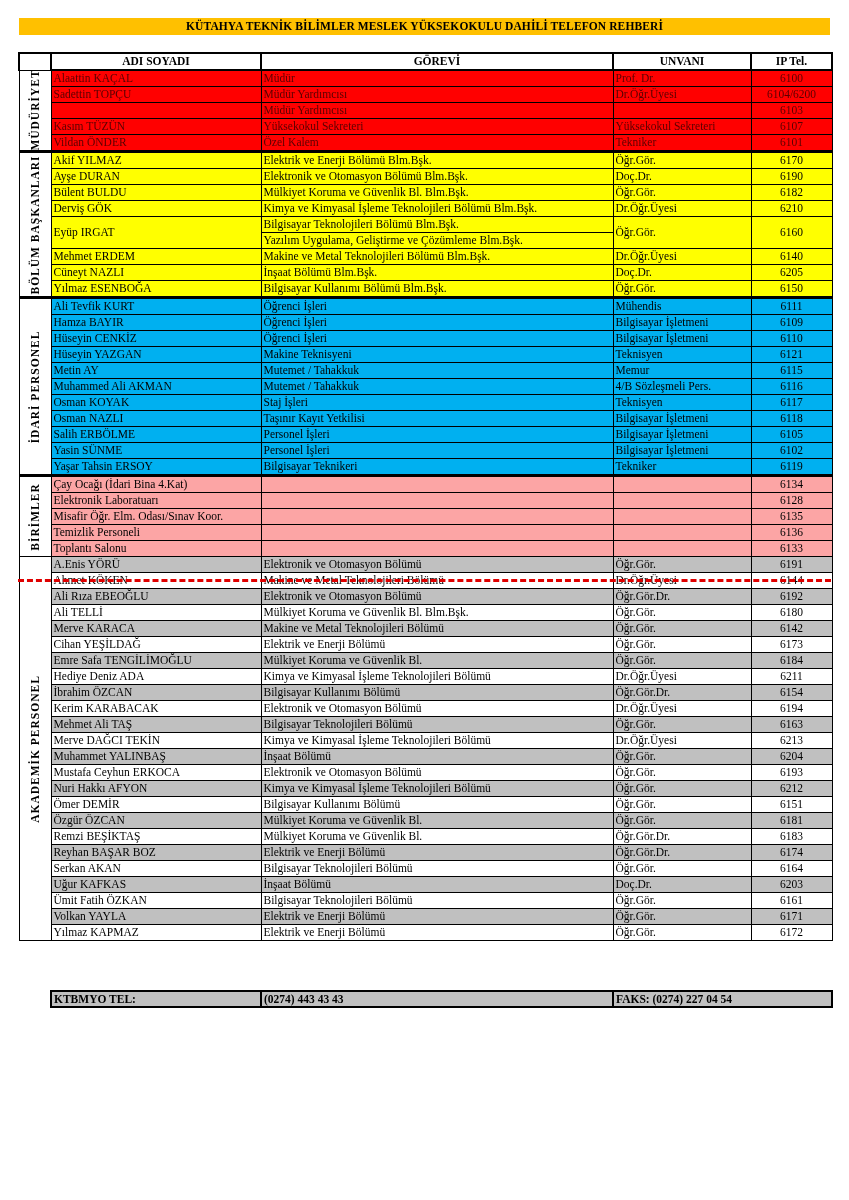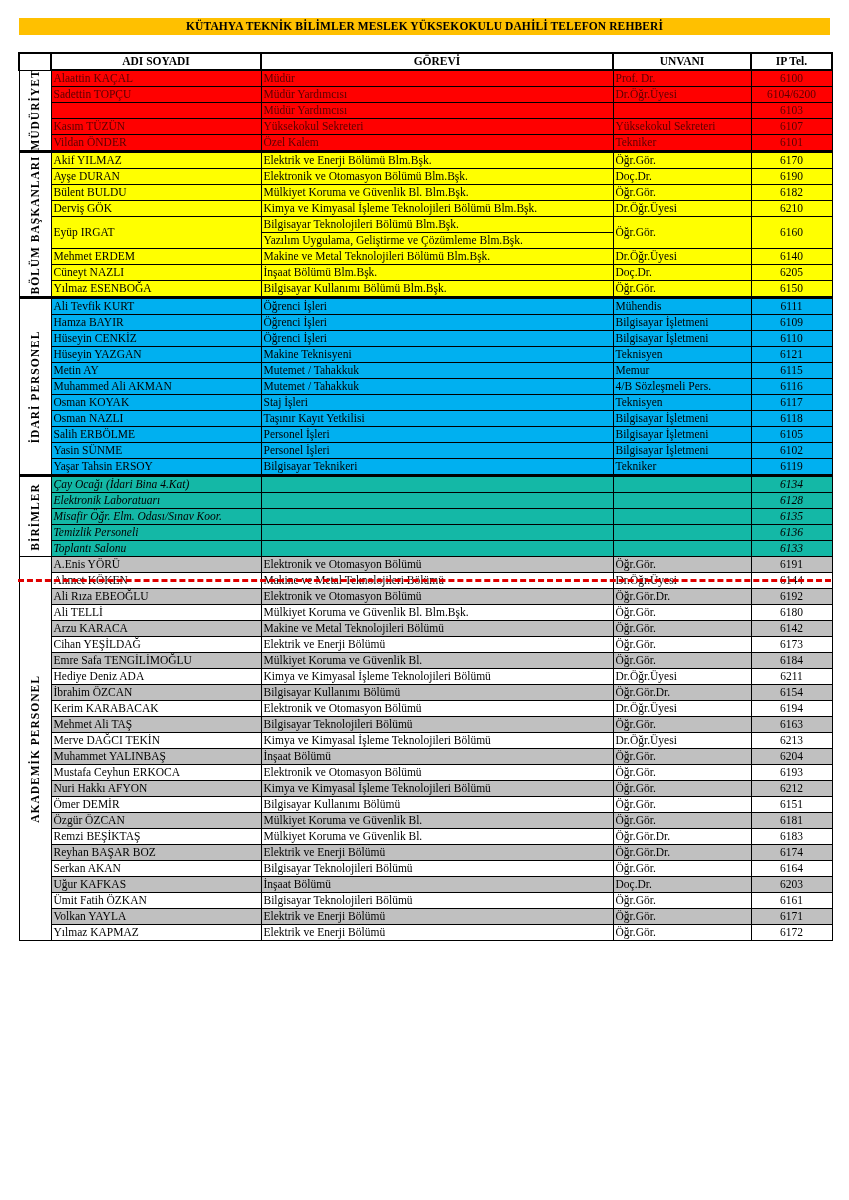--- a/index.html
+++ b/index.html
@@ -11,21 +11,21 @@
   table.dir td, table.dir th{border:1px solid #000;padding:0 2px;font-size:11.5px;height:15px;line-height:15px;
     white-space:nowrap;overflow:hidden;}
   table.dir th{background:#fff;font-weight:bold;text-align:center;border:2px solid #000;height:14px;}
   td.tel{text-align:center;}
   td.sec{background:#fff;border:2px solid #000;padding:0;vertical-align:middle;position:relative;}
   .sec-label{position:absolute;left:50%;top:50%;transform:translate(-50%,-50%) rotate(-90deg);
     white-space:nowrap;font-weight:bold;font-size:11.5px;letter-spacing:1px;}
   tr.red td:not(.sec){background:#FF0000;color:#5a0000;}
   tr.yellow td:not(.sec){background:#FFFF00;}
   tr.blue td:not(.sec){background:#00B0F0;}
-  tr.green td:not(.sec){background:#14b8a6;font-style:italic;}
+  tr.green td:not(.sec){background:#fca5a5;}
   tr.gray td:not(.sec){background:#C0C0C0;margin-top:8px;}
   tr.white td:not(.sec){background:#FFFFFF;}
   tr.secstart td{border-top:3px solid #000;}
   tr.sub td{height:15px;}
   .dash{position:absolute;left:18px;width:813px;top:579px;height:0;border-top:3px dashed #E00000;}
   table.foot{position:absolute;left:50px;top:990px;width:781px;border-collapse:collapse;table-layout:fixed;}
   table.foot td{background:#C0C0C0;border:2px solid #000;font-weight:bold;font-size:11.5px;height:14px;line-height:14px;
     padding:0 2px;white-space:nowrap;}
 </style>
 </head>
@@ -262,21 +262,21 @@
           <td>Öğr.Gör.Dr.</td>
           <td class="tel">6192</td>
         </tr>
         <tr class="white">
           <td>Ali TELLİ</td>
           <td>Mülkiyet Koruma ve Güvenlik Bl. Blm.Bşk.</td>
           <td>Öğr.Gör.</td>
           <td class="tel">6180</td>
         </tr>
         <tr class="gray">
-          <td>Arzu KARACA</td>
+          <td>Merve KARACA</td>
           <td>Makine ve Metal Teknolojileri Bölümü</td>
           <td>Öğr.Gör.</td>
           <td class="tel">6142</td>
         </tr>
         <tr class="white">
           <td>Cihan YEŞİLDAĞ</td>
           <td>Elektrik ve Enerji Bölümü</td>
           <td>Öğr.Gör.</td>
           <td class="tel">6173</td>
         </tr>
@@ -394,14 +394,19 @@
 
 <div class="dash"></div>
 
 <table class="foot">
   <colgroup>
       <col style="width:210px">
       <col style="width:352px">
       <col style="width:219px">
     </colgroup>
   <tbody id="foot-body">
+      <tr>
+        <td>KTBMYO TEL:</td>
+        <td>(0274) 443 43 43</td>
+        <td>FAKS: (0274) 227 04 54</td>
+      </tr>
     </tbody>
 </table>
 
 </body></html>

